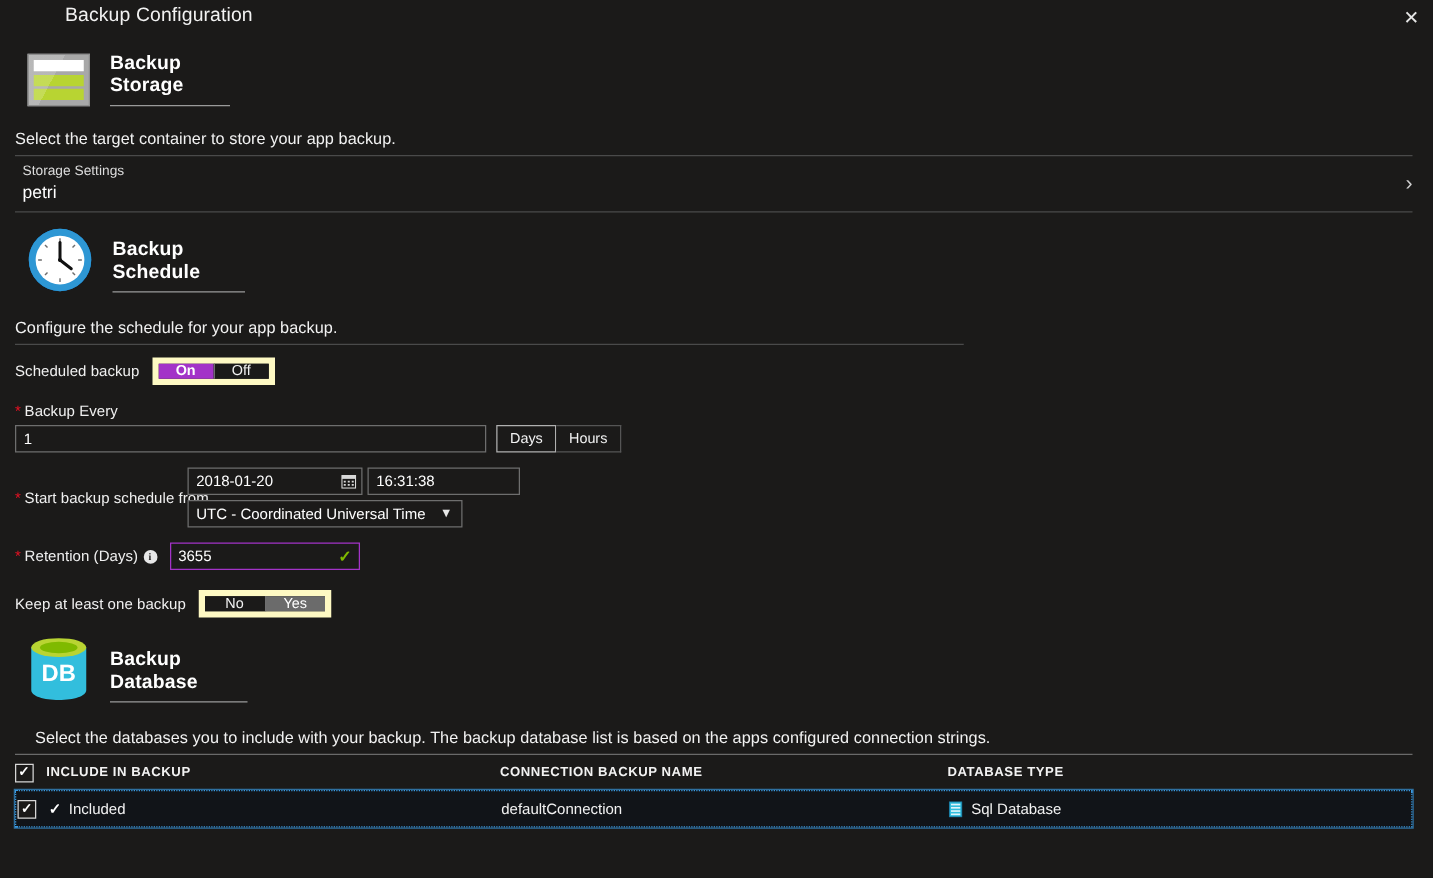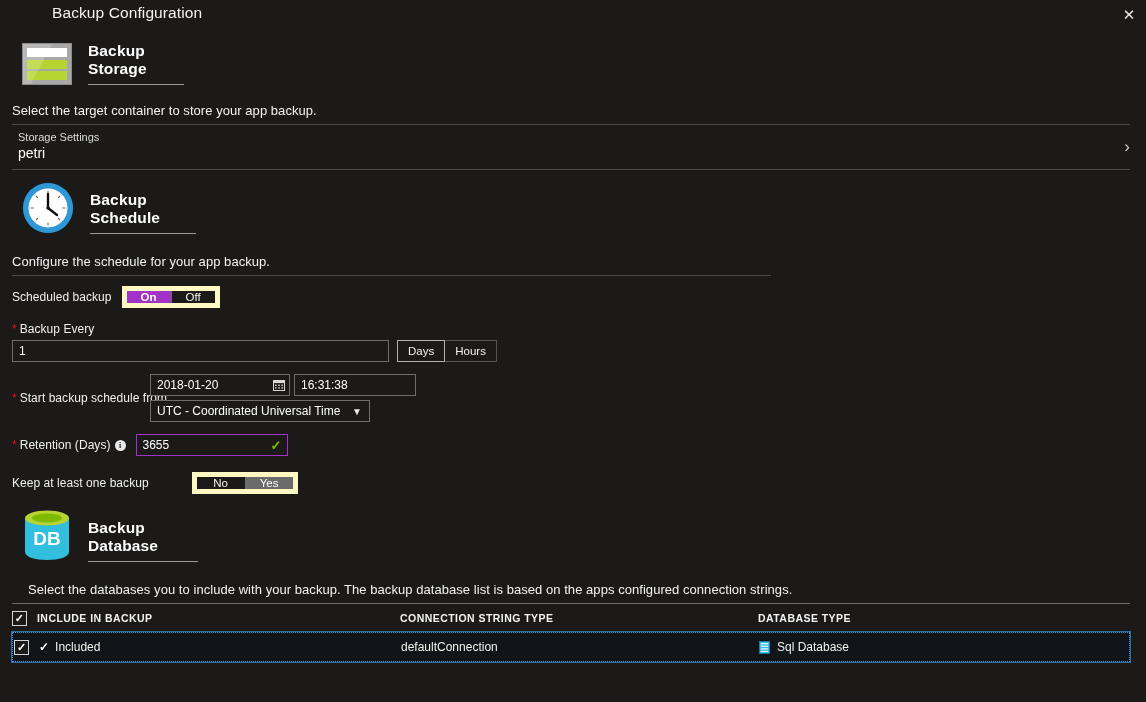--- a/index.html
+++ b/index.html
@@ -395,21 +395,21 @@
   <div class="form-row" style="margin-top:12px;">
     <span class="req-star">*</span>
     <span class="field-label">Retention (Days)</span>
     <span class="info-icon">i</span>
     <div class="input-with-check" style="margin-left:10px;">
       <input class="txt focused" style="width: 152px;" value="3655">
       <span class="valid-check">✓</span>
     </div>
   </div>
 
-  <div class="form-row" style="margin-top:16px;gap:33px;">
+  <div class="form-row" style="margin-top:16px;">
     <span class="field-label" style="margin-right:10px;">Keep at least one backup</span>
     <div class="toggle">
       <div class="opt" style="min-width:48px;">No</div>
       <div class="opt selected" style="min-width:48px;">Yes</div>
     </div>
   </div>
 
   <div style="height:14px"></div>
   <div class="section-head">
     <svg class="icon-db" viewBox="0 0 50 54">
@@ -429,21 +429,21 @@
   <div class="hrule" style="margin:0 16px 0 12px;background:#6a6a6a;"></div>
 
   <div class="tbl">
     <div class="tbl-head">
       <div class="col-include">
         <span class="chk">
             <span class="mark">✓</span>
           </span>
         <span>INCLUDE IN BACKUP</span>
       </div>
-      <div class="col-conn">CONNECTION STRING TYPE</div>
+      <div class="col-conn">CONNECTION BACKUP NAME</div>
       <div class="col-type">DATABASE TYPE</div>
     </div>
 
     <div class="tbl-row">
       <div class="col-include" style="padding-left:1px;">
         <span class="chk">
             <span class="mark">✓</span>
           </span>
         <span class="row-check">✓</span>
         <span>Included</span>

